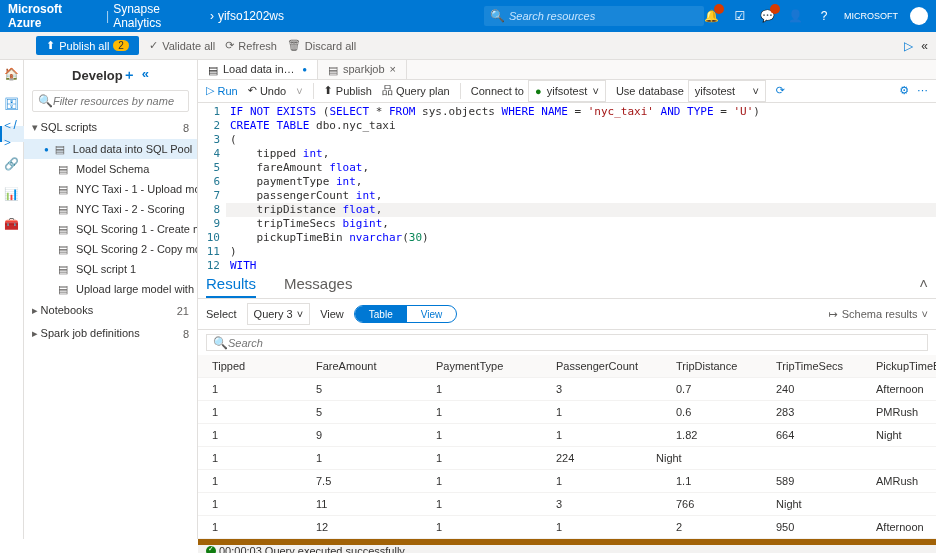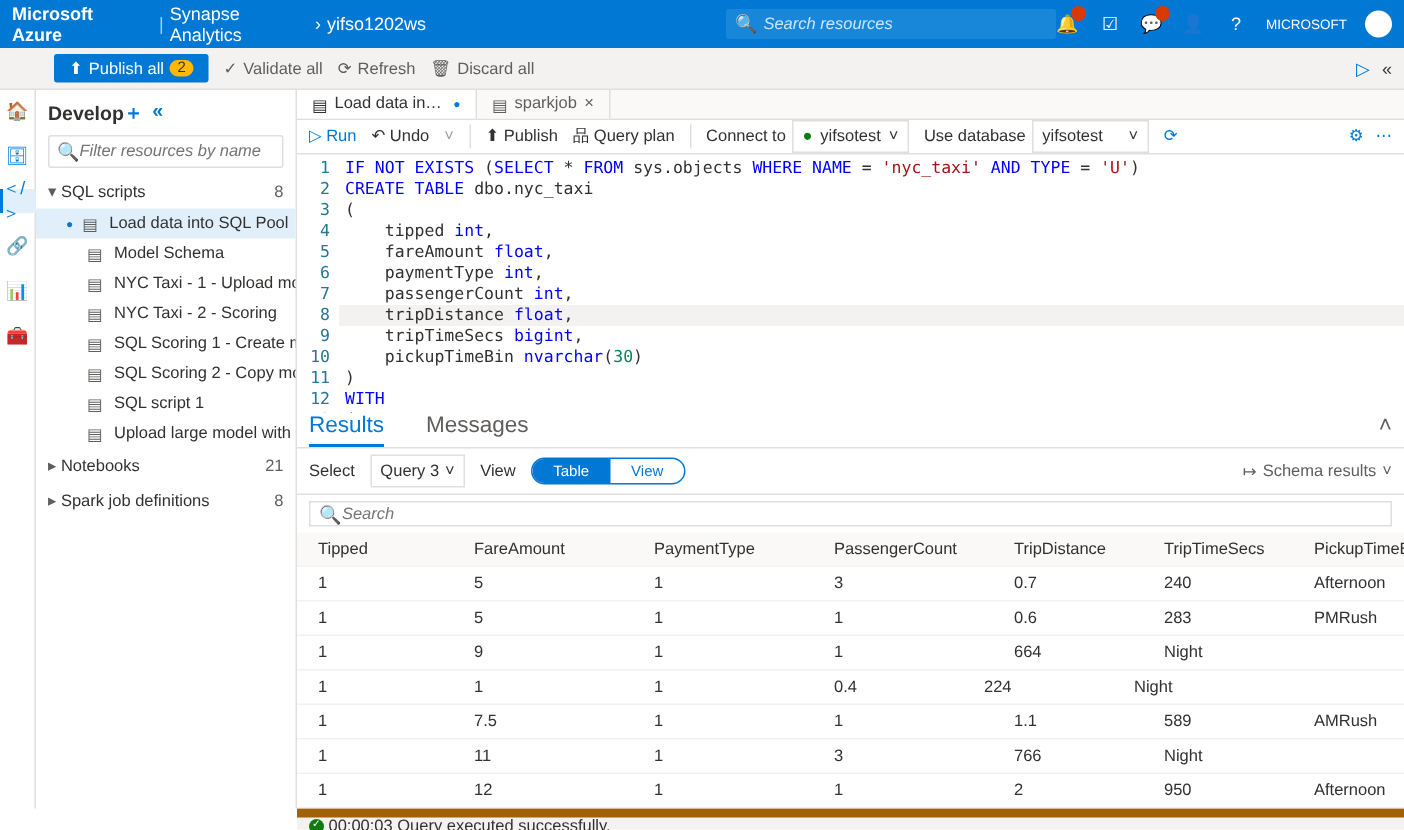--- a/index.html
+++ b/index.html
@@ -24,21 +24,21 @@
 .ab-right { margin-left: auto; display: flex; gap: 8px; }
 .ab-right .play { color: #0078d4; }
 
 .main { display: flex; height: calc(553px - 28px - 28px - 18px); }
 
 .rail { width: 24px; background: #fff; border-right: 1px solid #e1dfdd; display: flex; flex-direction: column; align-items: center; padding-top: 6px; gap: 14px; }
 .rail .ri { width: 16px; height: 16px; display: flex; align-items: center; justify-content: center; color: #0078d4; }
 .rail .active { background: #e1effa; border-left: 2px solid #0078d4; width: 24px; padding: 4px 0; }
 
 .side { width: 174px; border-right: 1px solid #e1dfdd; display: flex; flex-direction: column; }
-.side-head { display: flex; align-items: center; justify-content: flex-start; padding: 6px 8px; font-weight: 600; font-size: 13px; }
+.side-head { display: flex; align-items: center; justify-content: center; padding: 6px 8px; font-weight: 600; font-size: 13px; }
 .side-head .actions { color: #0078d4; display: flex; gap: 6px; font-size: 13px; }
 .filter { margin: 0 8px 4px; display: flex; align-items: center; border: 1px solid #e1dfdd; border-radius: 2px; height: 22px; padding: 0 5px; }
 .filter input { border: none; outline: none; font-size: 11px; font-style: italic; color: #605e5c; width: 100%; }
 .tree-section { display: flex; align-items: center; justify-content: space-between; padding: 5px 8px; font-size: 11px; color: #323130; cursor: pointer; }
 .tree-section .chev { color: #605e5c; width: 10px; }
 .tree-section .count { color: #605e5c; }
 .tree-item { display: flex; align-items: center; padding: 4px 8px 4px 20px; font-size: 11px; gap: 6px; cursor: pointer; white-space: nowrap; overflow: hidden; text-overflow: ellipsis; }
 .tree-item.selected { background: #e1effa; }
 .tree-item .dot { color: #0078d4; font-size: 8px; }
 .tree-item .sql-icon { width: 12px; height: 12px; color: #605e5c; flex-shrink: 0; }
@@ -366,28 +366,28 @@
           <div class="cell c3">1</div>
           <div class="cell c4">0.6</div>
           <div class="cell c5">283</div>
           <div class="cell c6">PMRush</div>
         </div>
         <div class="row">
           <div class="cell c0">1</div>
           <div class="cell c1">9</div>
           <div class="cell c2">1</div>
           <div class="cell c3">1</div>
+          <div class="cell c4">1.82</div>
           <div class="cell c5">664</div>
           <div class="cell c6">Night</div>
         </div>
         <div class="row">
           <div class="cell c0">1</div>
           <div class="cell c2">1</div>
           <div class="cell c3">1</div>
-          <div class="cell c4">0.4</div>
           <div class="cell c5">224</div>
           <div class="cell c6">Night</div>
         </div>
         <div class="row">
           <div class="cell c0">1</div>
           <div class="cell c1">7.5</div>
           <div class="cell c2">1</div>
           <div class="cell c3">1</div>
           <div class="cell c4">1.1</div>
           <div class="cell c5">589</div>

